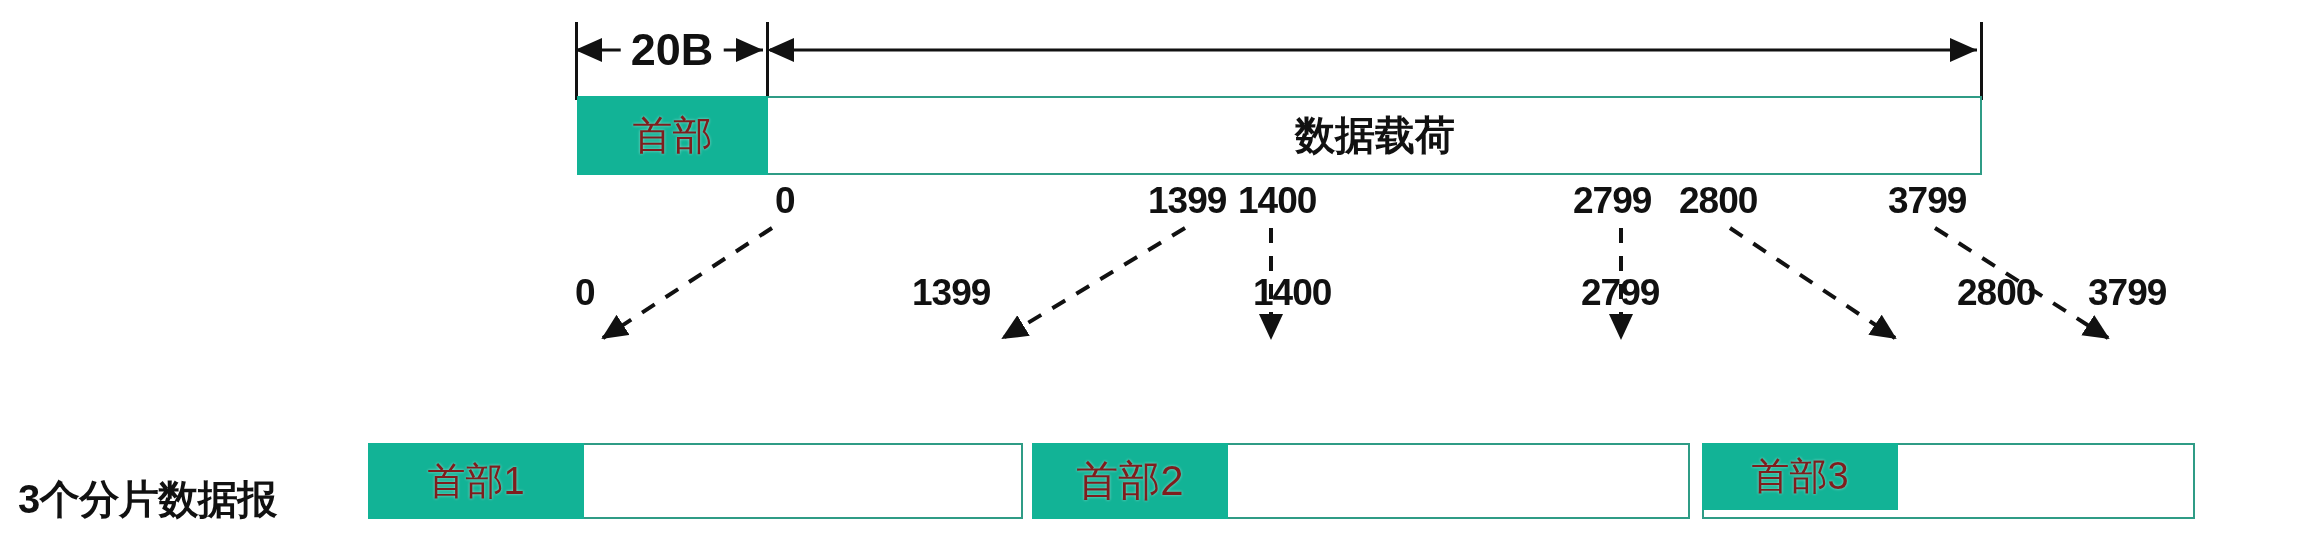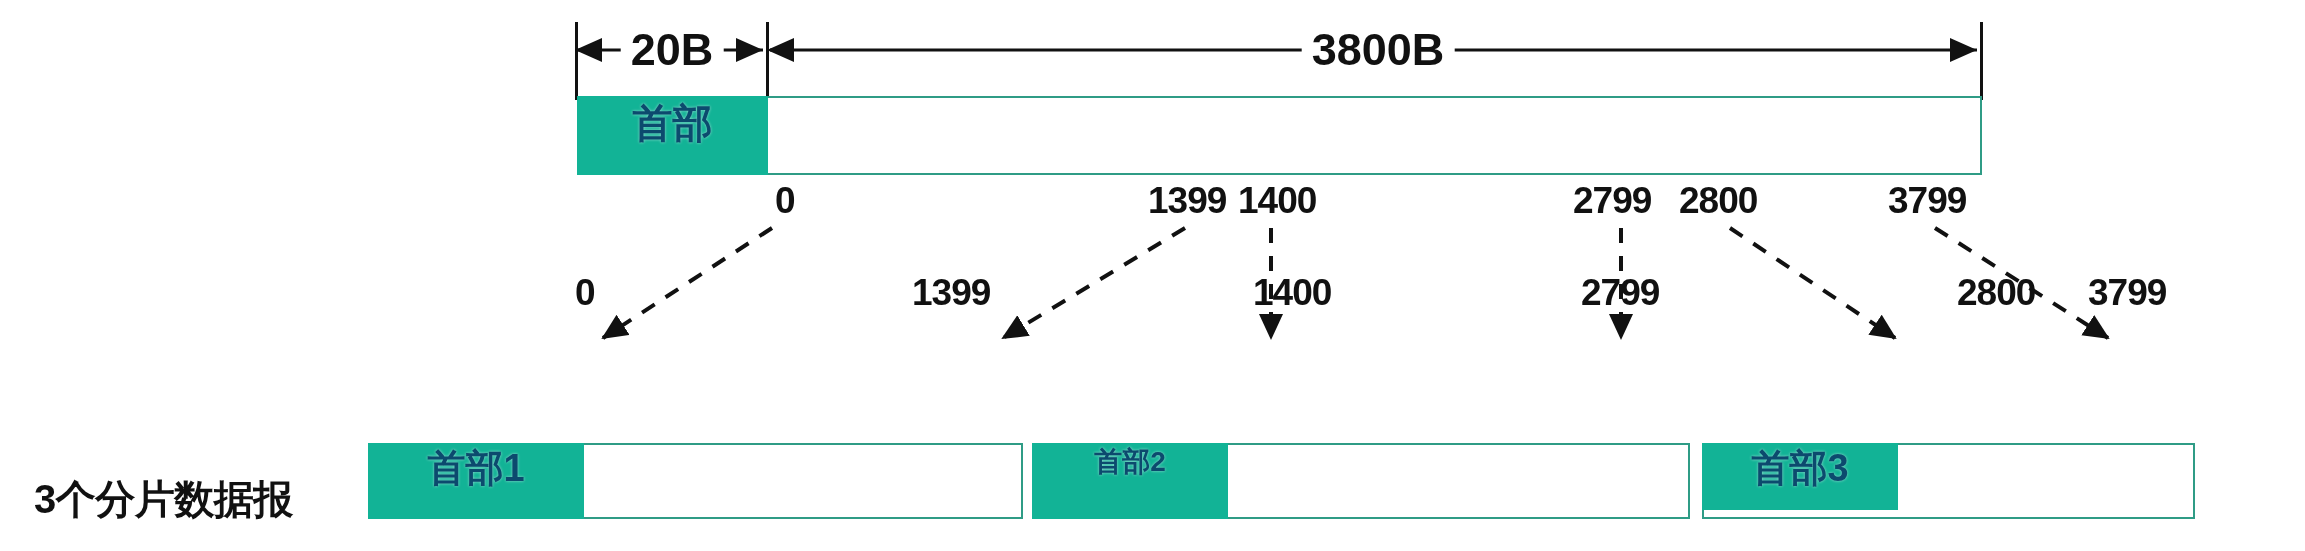--- a/index.html
+++ b/index.html
@@ -21,39 +21,40 @@
     color: #111111;
     white-space: nowrap;
     letter-spacing: -0.5px;
   }
   #label-top {
     left: 18px;
     top: 66px;
     font-size: 40px;
   }
   #label-bottom {
-    left: 34px;
+    left: 18px;
     top: 472px;
     font-size: 40px;
   }
   
   .datagram-box {
     position: absolute;
     box-sizing: border-box;
     border: 2px solid #2f9c86;
     background: #ffffff;
   }
   .hdr-cell {
     position: absolute;
     box-sizing: border-box;
     background: #12b396;
     display: flex;
+    align-items: center;
     justify-content: center;
-    color: #0c4a6e;
-    font-weight: bold;
+    color: #7f1d1d;
+    font-weight: normal;
     text-shadow: 0 0 3px rgba(255,255,255,0.55);
   }
   .payload-cell {
     position: absolute;
     box-sizing: border-box;
     display: flex;
     align-items: center;
     justify-content: center;
     color: #111111;
     font-weight: bold;
@@ -108,29 +109,31 @@
 
 
   <div class="row-label" id="label-bottom">3个分片数据报</div>
 
   <div class="tick" style="left:575px; top:22px; height:78px;"></div>
   <div class="tick" style="left:766px; top:22px; height:78px;"></div>
   <div class="tick" style="left:1980px; top:22px; height:78px;"></div>
 
   <div class="dim-label" style="left:672px; top:50px;">20B</div>
 
-  <div class="dim-label" style="left:1378px; top:50px;">3800B</div>
 
   <div class="datagram-box" style="left:577px; top:96px; width:1405px; height:79px;">
   </div>
 
   <div class="hdr-cell" style="left:577px; top:96px; width:191px; height:79px; font-size:40px;">
     <span>首部</span>
   </div>
 
+  <div class="payload-cell" style="left:768px; top:96px; width:1214px; height:79px; font-size:40px;">
+    <span>数据载荷</span>
+  </div>
 
   <div class="offset-num" style="left:775px;  top:180px;">0</div>
   <div class="offset-num" style="left:1148px; top:180px;">1399</div>
   <div class="offset-num" style="left:1238px; top:180px;">1400</div>
   <div class="offset-num" style="left:1573px; top:180px;">2799</div>
   <div class="offset-num" style="left:1679px; top:180px;">2800</div>
   <div class="offset-num" style="left:1888px; top:180px;">3799</div>
 
   <div class="frag-num" style="left:575px;  top:272px;">0</div>
   <div class="frag-num" style="left:912px;  top:272px;">1399</div>
@@ -138,21 +141,21 @@
   <div class="frag-num" style="left:1581px; top:272px;">2799</div>
   <div class="frag-num" style="left:1957px; top:272px;">2800</div>
   <div class="frag-num" style="left:2088px; top:272px;">3799</div>
 
   <div class="datagram-box" style="left:368px; top:443px; width:655px; height:76px;"></div>
   <div class="hdr-cell" style="left:368px; top:443px; width:216px; height:76px; font-size:38px;">
     <span>首部1</span>
   </div>
 
   <div class="datagram-box" style="left:1032px; top:443px; width:658px; height:76px;"></div>
-  <div class="hdr-cell" style="left:1032px; top:443px; width:196px; height:76px; font-size:28px;">
+  <div class="hdr-cell" style="left:1032px; top:443px; width:196px; height:76px; font-size:42px;">
     <span>首部2</span>
   </div>
 
   <div class="datagram-box" style="left:1702px; top:443px; width:493px; height:76px;"></div>
   <div class="hdr-cell" style="left:1702px; top:443px; width:196px; height:67px; font-size:38px;">
     <span>首部3</span>
   </div>
 
   <svg class="overlay" viewBox="0 0 2305 551">
     <defs>

